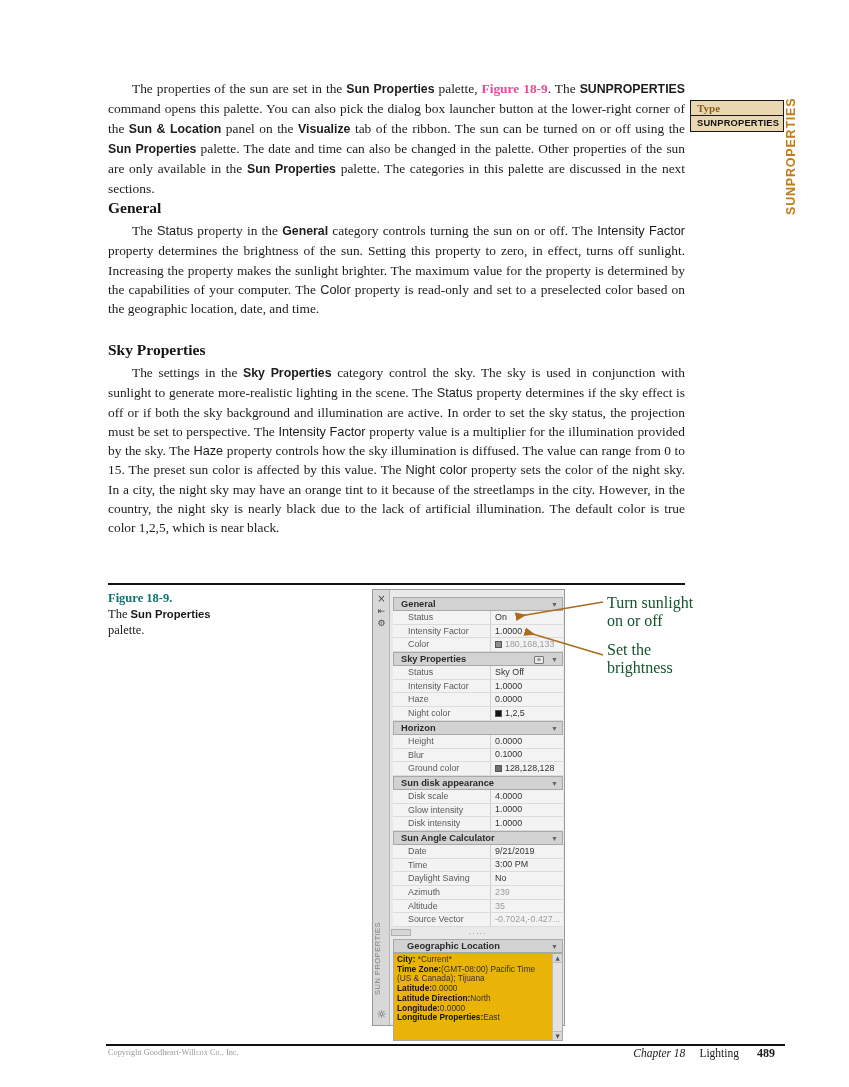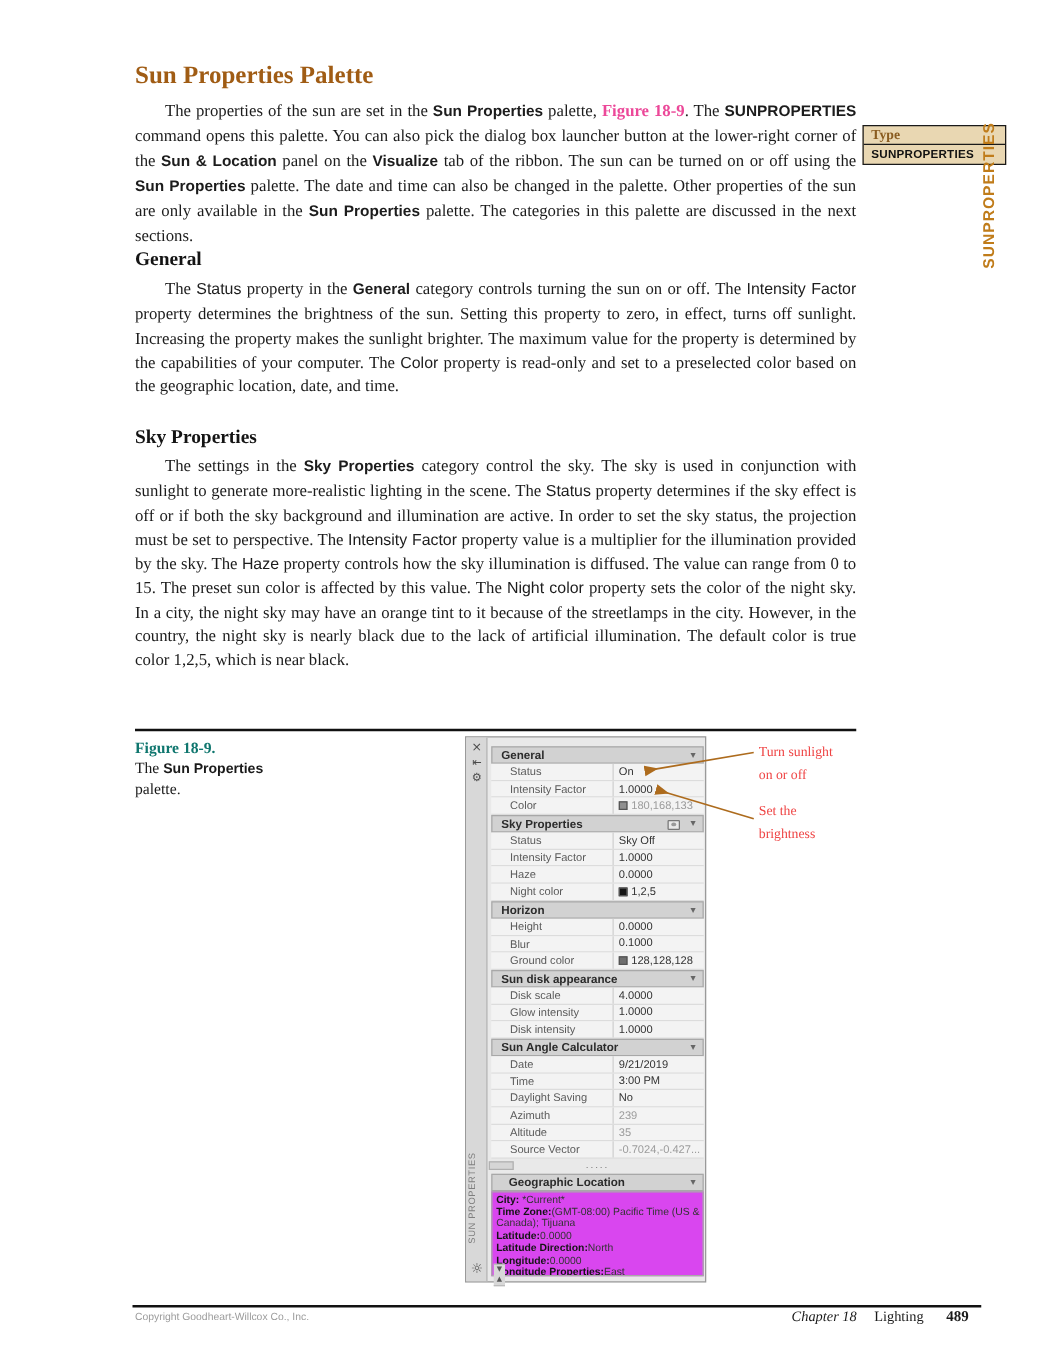--- a/index.html
+++ b/index.html
@@ -14,38 +14,38 @@
   .para {
     position:absolute; left:108px; width:577px; font-size:13.4px; line-height:19.3px;
     text-align:justify; text-indent:24px; color:#1c1c1c;
   }
   .seg-s { font-family:"Liberation Serif", serif; }
   .seg-b { font-family:"Liberation Sans", sans-serif; font-weight:bold; font-size:0.92em; }
   .seg-n { font-family:"Liberation Sans", sans-serif; font-size:0.95em; }
   .seg-fig { font-weight:bold; color:#ec4899; }
   
   .type-box {
-    position:absolute; left:690px; top:100px; width:115px; background:#e9d7b2;
+    position:absolute; left:690px; top:100px; width:94px; background:#e9d7b2;
     border:1.6px solid #1a1a1a; padding:1px 6px 3px 6px;
   }
   .type-box .type-label { font-size:11px; font-weight:bold; color:#8a5c20; font-family:"Liberation Serif", serif; }
   .type-box .type-rule { border-top:1.3px solid #1a1a1a; margin:1px -6px 2px -6px; }
   .type-box .type-cmd { font-family:"Liberation Sans", sans-serif; font-weight:bold; font-size:9.3px; color:#111; letter-spacing:0.2px; }
   .vert-cmd {
     position:absolute; left:784px; top:97px; height:118px; width:18px;
     writing-mode:vertical-rl; transform:rotate(180deg);
     font-family:"Liberation Sans", sans-serif; font-weight:bold; font-size:12.5px;
     color:#c07c1a; letter-spacing:0.8px; text-align:center;
   }
   
   .fig-rule { position:absolute; left:108px; top:583px; width:577px; height:1.6px; background:#111; }
   .fig-caption { position:absolute; left:108px; top:590px; width:140px; font-size:12.5px; line-height:16px; }
   .fig-label { font-weight:bold; color:#0f766e; }
   .fig-text .seg-b { font-size:0.9em; }
-  .annotation { position:absolute; left:607px; width:95px; font-size:11px; line-height:17.5px; color:#ef4444; }
+  .annotation { position:absolute; left:607px; width:95px; font-size:16px; line-height:17.5px; color:#14532d; }
   .arrows { position:absolute; left:0; top:0; width:849px; height:1087px; pointer-events:none; }
   
   .palette {
     position:absolute; left:372px; top:589px; width:193px; height:437px;
     background:#e9e9e9; border:1px solid #9a9a9a;
     font-family:"Liberation Sans", sans-serif;
   }
   .ptitlebar {
     position:absolute; left:0; top:0; width:17px; height:100%;
     background:#d8d8d8; border-right:1px solid #b5b5b5;
@@ -73,44 +73,43 @@
   .pcat .sky-ico::after { content:""; position:absolute; left:2px; top:1.5px; width:4px; height:3px; background:#9a9a9a; border-radius:50%; }
   .prow { position:relative; display:flex; height:13.7px; background:#f3f3f3; border-bottom:1px solid #dcdcdc; }
   .plabel { width:98px; padding-left:15px; font-size:8.9px; color:#5a5a5a; line-height:13px;
     border-right:1px solid #cfcfcf; white-space:nowrap; overflow:hidden; }
   .pvalue { flex:1; padding-left:4px; font-size:8.9px; color:#333; line-height:13px; white-space:nowrap; overflow:hidden; display:flex; align-items:center; }
   .pvalue.dim { color:#9c9c9c; }
   .swatch { display:inline-block; width:7px; height:7px; border:1px solid #555; margin-right:3px; flex:0 0 auto; }
   .splitter { position:relative; height:12px; }
   .splitter .grip { position:absolute; left:-2px; top:2px; width:20px; height:7px; background:#d6d6d6; border:1px solid #b0b0b0; }
   .splitter .dots { position:absolute; left:0; right:0; top:0px; text-align:center; font-size:8px; color:#777; letter-spacing:1.5px; line-height:10px; }
-  .geo-box { position:relative; border:1px solid #a8a8a8; background:#d946ef; height:68px; margin-top:0px; display:flex;flex-direction:column; }
+  .geo-box { position:relative; border:1px solid #a8a8a8; background:#eab308; height:88px; margin-top:0px; display:flex; }
   .geo-text { flex:1; padding:1px 2px 0 3px; font-size:8.3px; line-height:9.7px; color:#333; overflow:hidden; }
   .geo-text b { color:#141414; }
   .geo-scroll { width:10px; border-left:1px solid #bcbcbc; background:#e3e3e3; position:relative; }
   .geo-scroll .sup, .geo-scroll .sdn {
     position:absolute; left:0; width:100%; text-align:center; font-size:5.5px; color:#555;
     font-family:"DejaVu Sans", sans-serif; line-height:9px; background:#d8d8d8; height:9px;
   }
   .geo-scroll .sup { top:0; border-bottom:1px solid #bcbcbc; }
   .geo-scroll .sdn { bottom:0; border-top:1px solid #bcbcbc; }
   
   .foot-rule { position:absolute; left:106px; top:1044px; width:679px; height:1.5px; background:#111; }
-  .foot-copy { position:absolute; left:108px; top:1048px; font-family:Liberation Sans, sans-serif; font-size:8.3px; color:#9b9b9b; }
+  .foot-copy { position:absolute; left:108px; top:1048px; font-family:Liberation Serif, serif; font-size:8.3px; color:#9b9b9b; }
   .foot-right { position:absolute; top:1046px; right:74px; font-size:11.5px; color:#1a1a1a; }
   .foot-right .chap { font-style:italic; margin-right:14px; }
   .foot-right .light { margin-right:18px; }
   .foot-right .pnum { font-weight:bold; font-size:12px; }
 </style>
 </head>
 <body>
 
 <div class="page">
 
-  <h1 class="h1">Sun Properties Palette</h1>
 
   <p class="para" style="top:79px;"><span class="seg-s">The properties of the sun are set in the </span><span class="seg-b">Sun Properties</span><span class="seg-s"> palette, </span><span class="seg-fig">Figure 18-9</span><span class="seg-s">. The </span><span class="seg-b">SUNPROPERTIES</span><span class="seg-s"> command opens this palette. You can also pick the dialog box launcher button at the lower-right corner of the </span><span class="seg-b">Sun &amp; Location</span><span class="seg-s"> panel on the </span><span class="seg-b">Visualize</span><span class="seg-s"> tab of the ribbon. The sun can be turned on or off using the </span><span class="seg-b">Sun Properties</span><span class="seg-s"> palette. The date and time can also be changed in the palette. Other properties of the sun are only available in the </span><span class="seg-b">Sun Properties</span><span class="seg-s"> palette. The categories in this palette are discussed in the next sections.</span></p>
 
   <h2 class="h2" style="top:199px;">General</h2>
   <p class="para" style="top:221px;"><span class="seg-s">The </span><span class="seg-n">Status</span><span class="seg-s"> property in the </span><span class="seg-b">General</span><span class="seg-s"> category controls turning the sun on or off. The </span><span class="seg-n">Intensity Factor</span><span class="seg-s"> property determines the brightness of the sun. Setting this property to zero, in effect, turns off sunlight. Increasing the property makes the sunlight brighter. The maximum value for the property is determined by the capabilities of your computer. The </span><span class="seg-n">Color</span><span class="seg-s"> property is read-only and set to a preselected color based on the geographic location, date, and time.</span></p>
 
   <h2 class="h2" style="top:341px;">Sky Properties</h2>
   <p class="para" style="top:363px;"><span class="seg-s">The settings in the </span><span class="seg-b">Sky Properties</span><span class="seg-s"> category control the sky. The sky is used in conjunction with sunlight to generate more-realistic lighting in the scene. The </span><span class="seg-n">Status</span><span class="seg-s"> property determines if the sky effect is off or if both the sky background and illumination are active. In order to set the sky status, the projection must be set to perspective. The </span><span class="seg-n">Intensity Factor</span><span class="seg-s"> property value is a multiplier for the illumination provided by the sky. The </span><span class="seg-n">Haze</span><span class="seg-s"> property controls how the sky illumination is diffused. The value can range from 0 to 15. The preset sun color is affected by this value. The </span><span class="seg-n">Night color</span><span class="seg-s"> property sets the color of the night sky. In a city, the night sky may have an orange tint to it because of the streetlamps in the city. However, in the country, the night sky is nearly black due to the lack of artificial illumination. The default color is true color 1,2,5, which is near black.</span></p>
 
   <div class="type-box">

